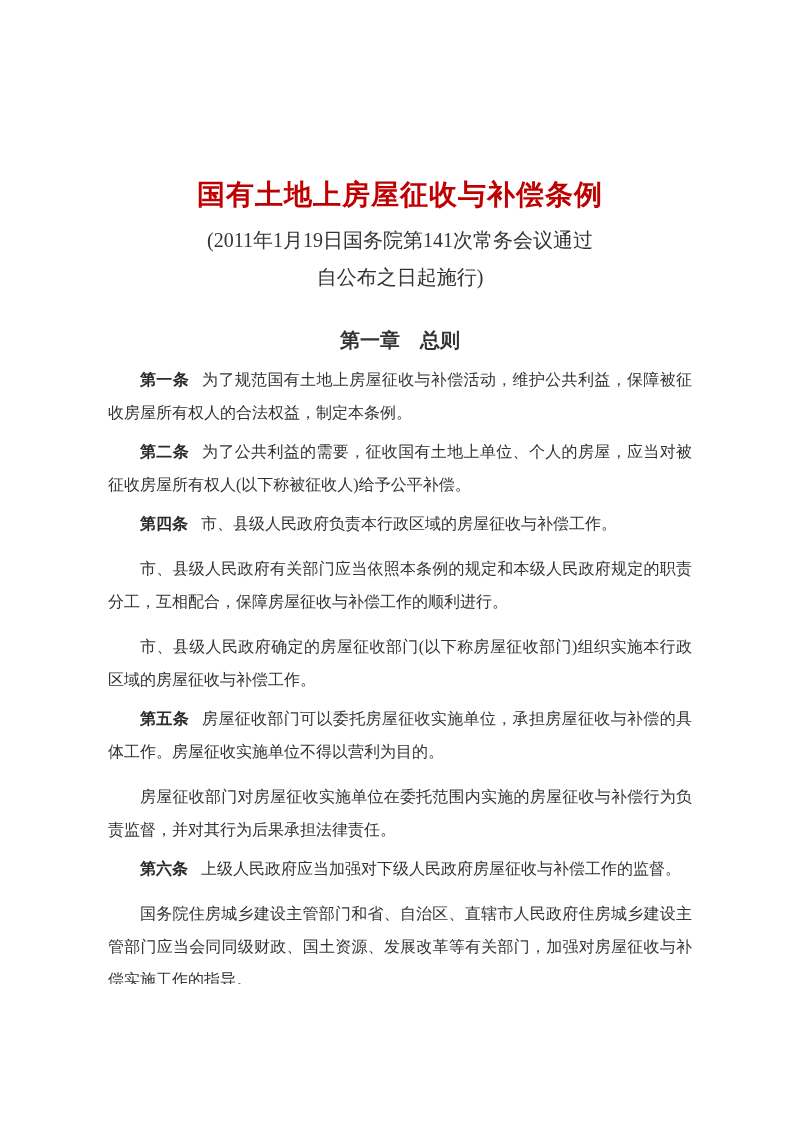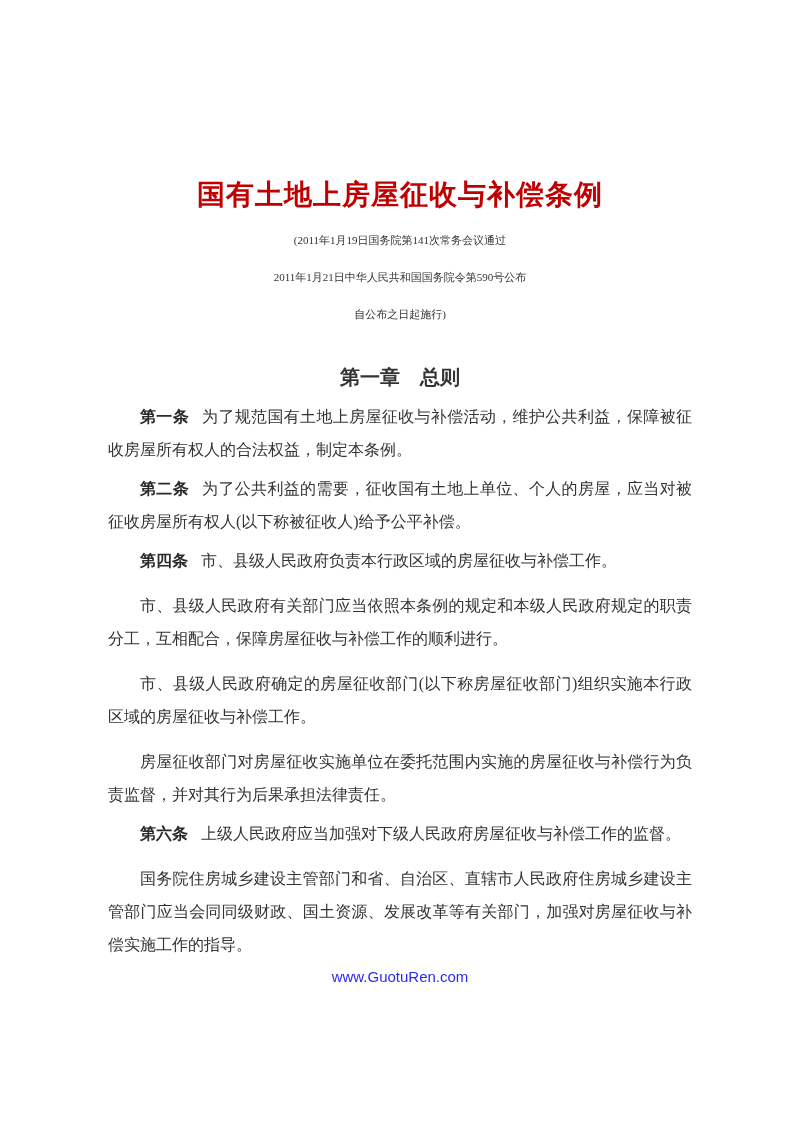--- a/index.html
+++ b/index.html
@@ -25,21 +25,21 @@
     font-family: "Liberation Sans", "DejaVu Sans", sans-serif;
     font-size: 28px;
     line-height: 34px;
     font-weight: bold;
     color: #c00000;
     letter-spacing: 1px;
   }
   .preamble p {
     margin: 4px;
     text-align: center;
-    font-size: 11px;
+    font-size: 20px;
     line-height: 33px;
     color: #333333;
   }
   .chapter-heading {
     margin: 30px 0 0 0;
     text-align: center;
     font-family: "Liberation Sans", "DejaVu Sans", sans-serif;
     font-size: 20px;
     line-height: 33px;
     font-weight: bold;
@@ -89,32 +89,32 @@
 </style>
 </head>
 <body>
 
 <div class="page">
 
   <h1 class="doc-title" style="color: rgb(192, 0, 0);">国有土地上房屋征收与补偿条例</h1>
 
   <div class="preamble">
     <p>(2011年1月19日国务院第141次常务会议通过</p>
-    <p>2011年1月21日中华人民共和国国务院令第590号公布</p>
     <p>自公布之日起施行)</p>
   </div>
 
   <h2 class="chapter-heading">第一章　总则</h2>
 
   <div class="body-text">
     <p><b class="art-num">第一条</b><span>为了规范国有土地上房屋征收与补偿活动，维护公共利益，保障被征收房屋所有权人的合法权益，制定本条例。</span></p>
     <p><b class="art-num">第二条</b><span>为了公共利益的需要，征收国有土地上单位、个人的房屋，应当对被征收房屋所有权人(以下称被征收人)给予公平补偿。</span></p>
     <p><b class="art-num">第四条</b><span>市、县级人民政府负责本行政区域的房屋征收与补偿工作。</span></p>
     <p class="spaced"><span>市、县级人民政府有关部门应当依照本条例的规定和本级人民政府规定的职责分工，互相配合，保障房屋征收与补偿工作的顺利进行。</span></p>
     <p class="spaced"><span>市、县级人民政府确定的房屋征收部门(以下称房屋征收部门)组织实施本行政区域的房屋征收与补偿工作。</span></p>
+    <p><b class="art-num">第五条</b><span>房屋征收部门可以委托房屋征收实施单位，承担房屋征收与补偿的具体工作。房屋征收实施单位不得以营利为目的。</span></p>
     <p class="spaced"><span>房屋征收部门对房屋征收实施单位在委托范围内实施的房屋征收与补偿行为负责监督，并对其行为后果承担法律责任。</span></p>
     <p><b class="art-num">第六条</b><span>上级人民政府应当加强对下级人民政府房屋征收与补偿工作的监督。</span></p>
     <p class="spaced"><span>国务院住房城乡建设主管部门和省、自治区、直辖市人民政府住房城乡建设主管部门应当会同同级财政、国土资源、发展改革等有关部门，加强对房屋征收与补偿实施工作的指导。</span></p>
   </div>
 
   <div class="footer">
     <a class="site-link" style="color: rgb(43, 43, 238);">www.GuotuRen.com</a>
   </div>
 
 </div>

